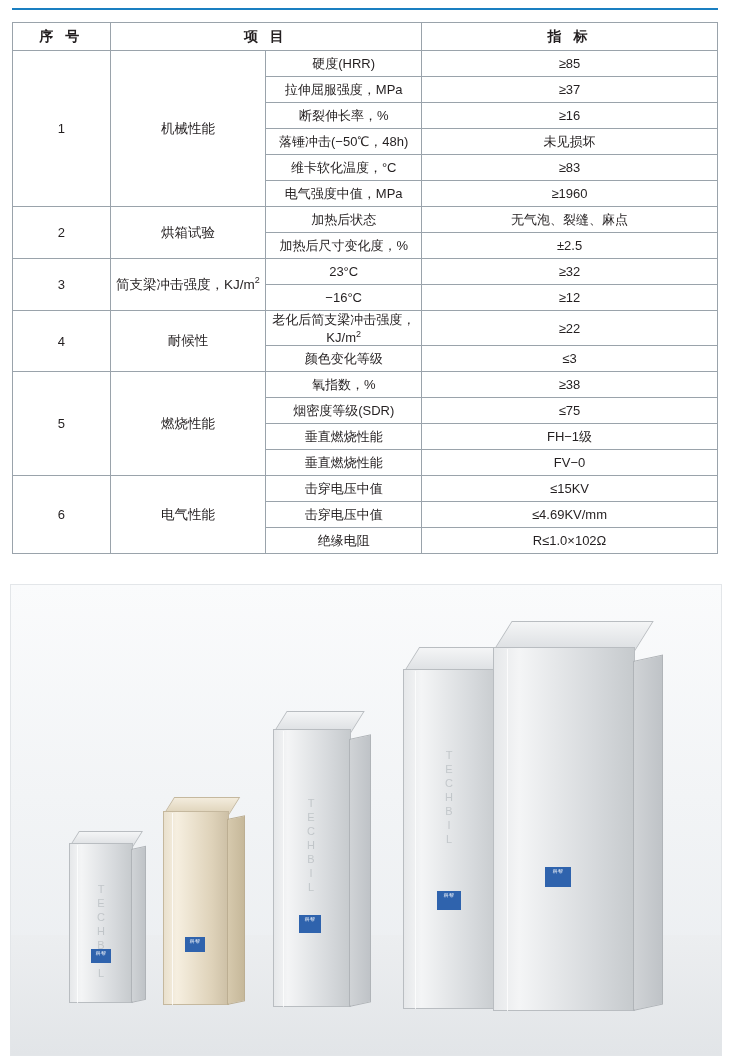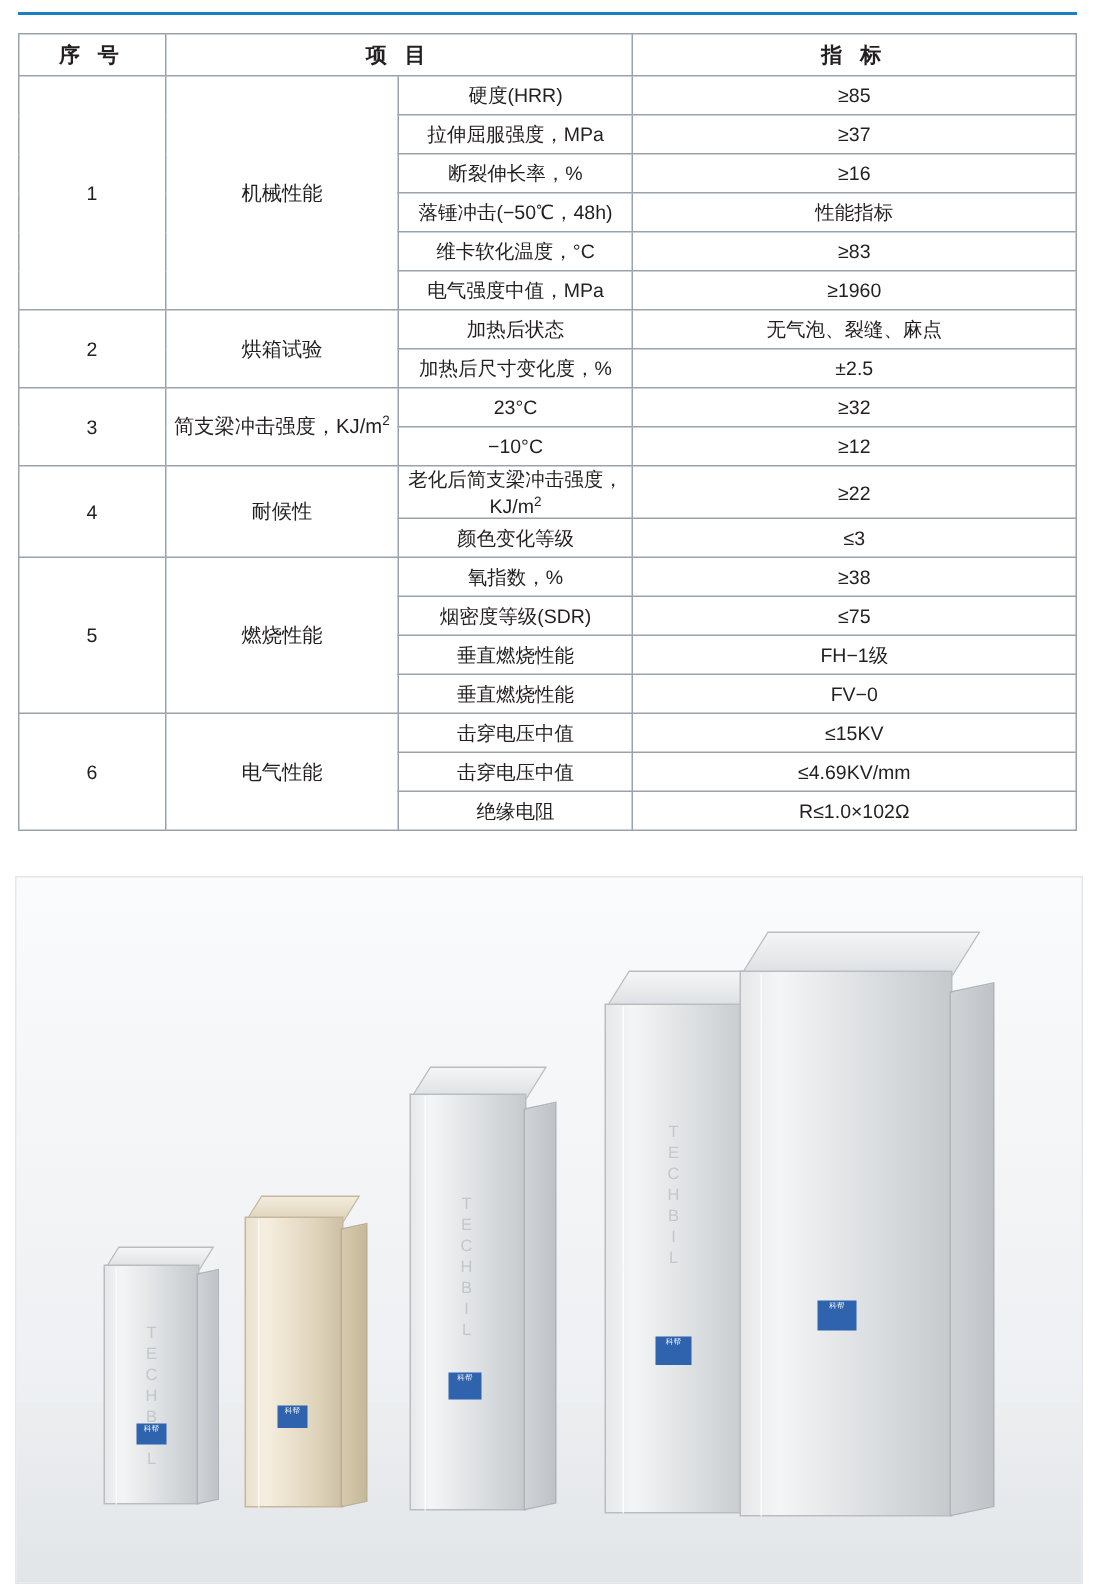--- a/index.html
+++ b/index.html
@@ -184,21 +184,21 @@
       <tr>
         <td class="cell-item">拉伸屈服强度，MPa</td>
         <td class="cell-val">≥37</td>
       </tr>
       <tr>
         <td class="cell-item">断裂伸长率，%</td>
         <td class="cell-val">≥16</td>
       </tr>
       <tr>
         <td class="cell-item">落锤冲击(−50℃，48h)</td>
-        <td class="cell-val">性能指标</td>
+        <td class="cell-val">未见损坏</td>
       </tr>
       <tr>
         <td class="cell-item">维卡软化温度，°C</td>
         <td class="cell-val">≥83</td>
       </tr>
       <tr>
         <td class="cell-item">电气强度中值，MPa</td>
         <td class="cell-val">≥1960</td>
       </tr>
 
@@ -213,21 +213,21 @@
         <td class="cell-val">±2.5</td>
       </tr>
 
       <tr>
         <td class="cell-no" rowspan="2">3</td>
         <td class="cell-cat" rowspan="2">简支梁冲击强度，KJ/m<sup>2</sup></td>
         <td class="cell-item">23°C</td>
         <td class="cell-val">≥32</td>
       </tr>
       <tr>
-        <td class="cell-item">−10°C</td>
+        <td class="cell-item">−16°C</td>
         <td class="cell-val">≥12</td>
       </tr>
 
       <tr>
         <td class="cell-no" rowspan="2">4</td>
         <td class="cell-cat" rowspan="2">耐候性</td>
         <td class="cell-item">老化后简支梁冲击强度，KJ/m<sup>2</sup></td>
         <td class="cell-val">≥22</td>
       </tr>
       <tr>

